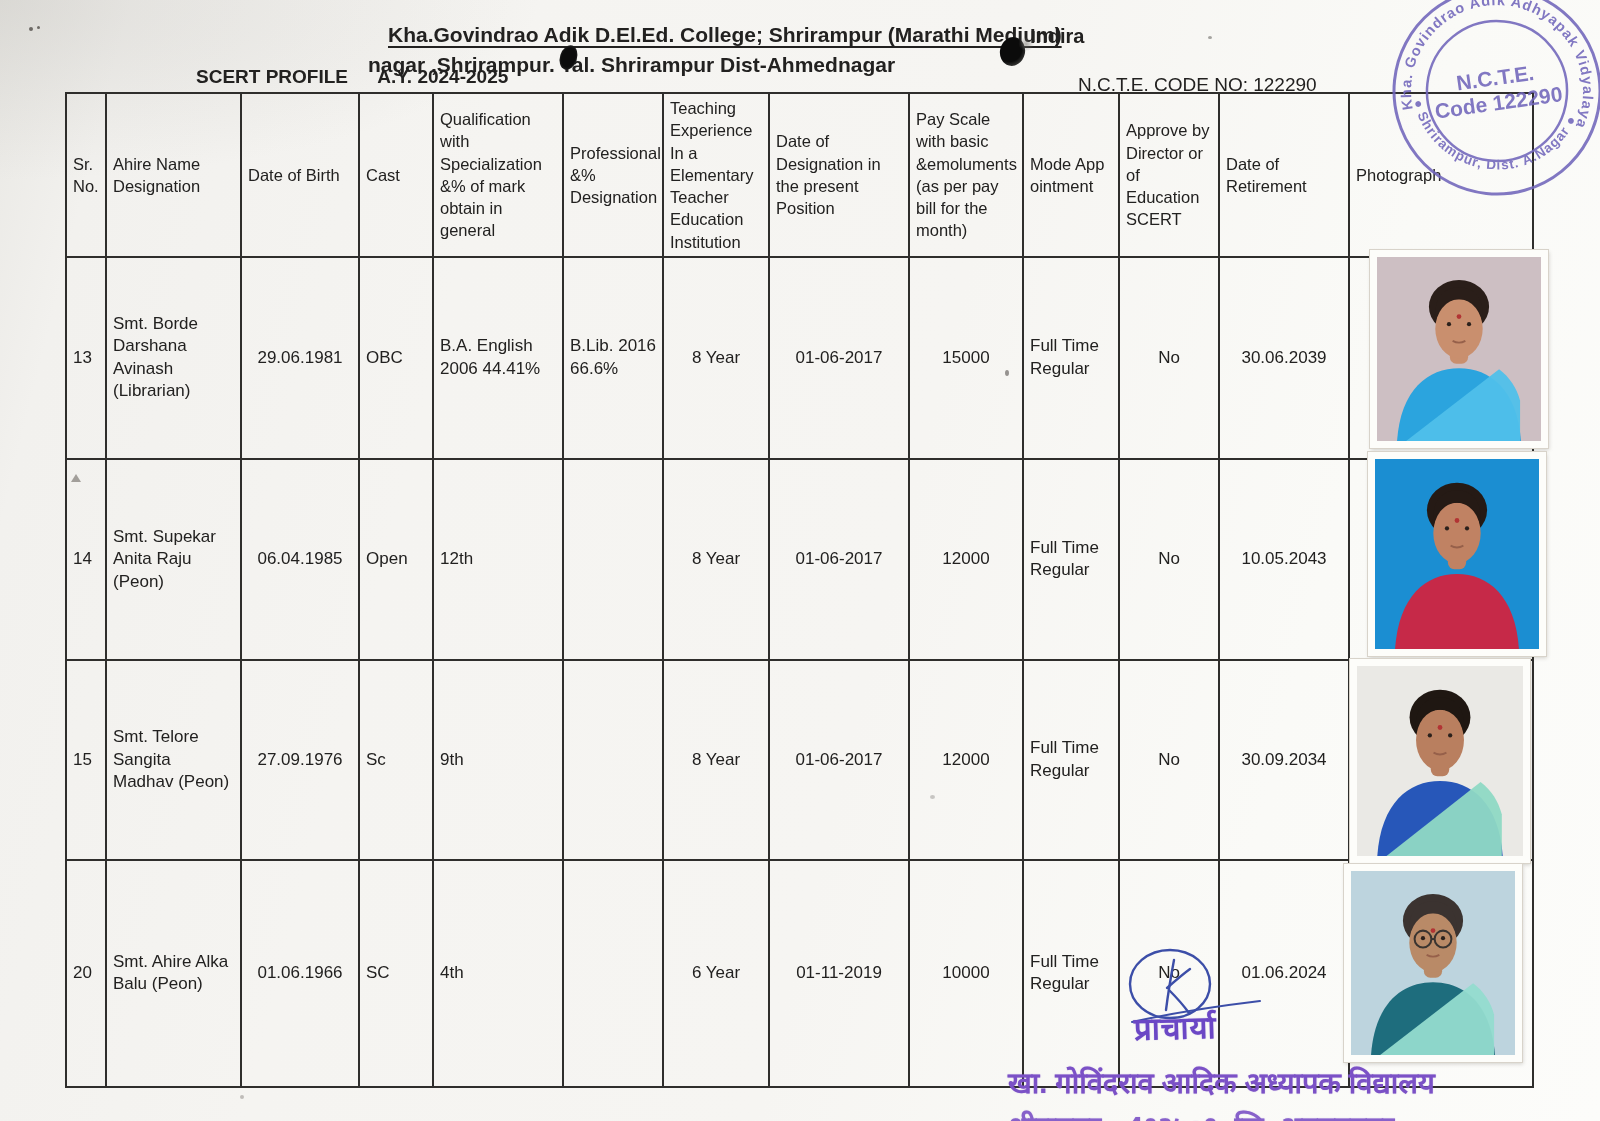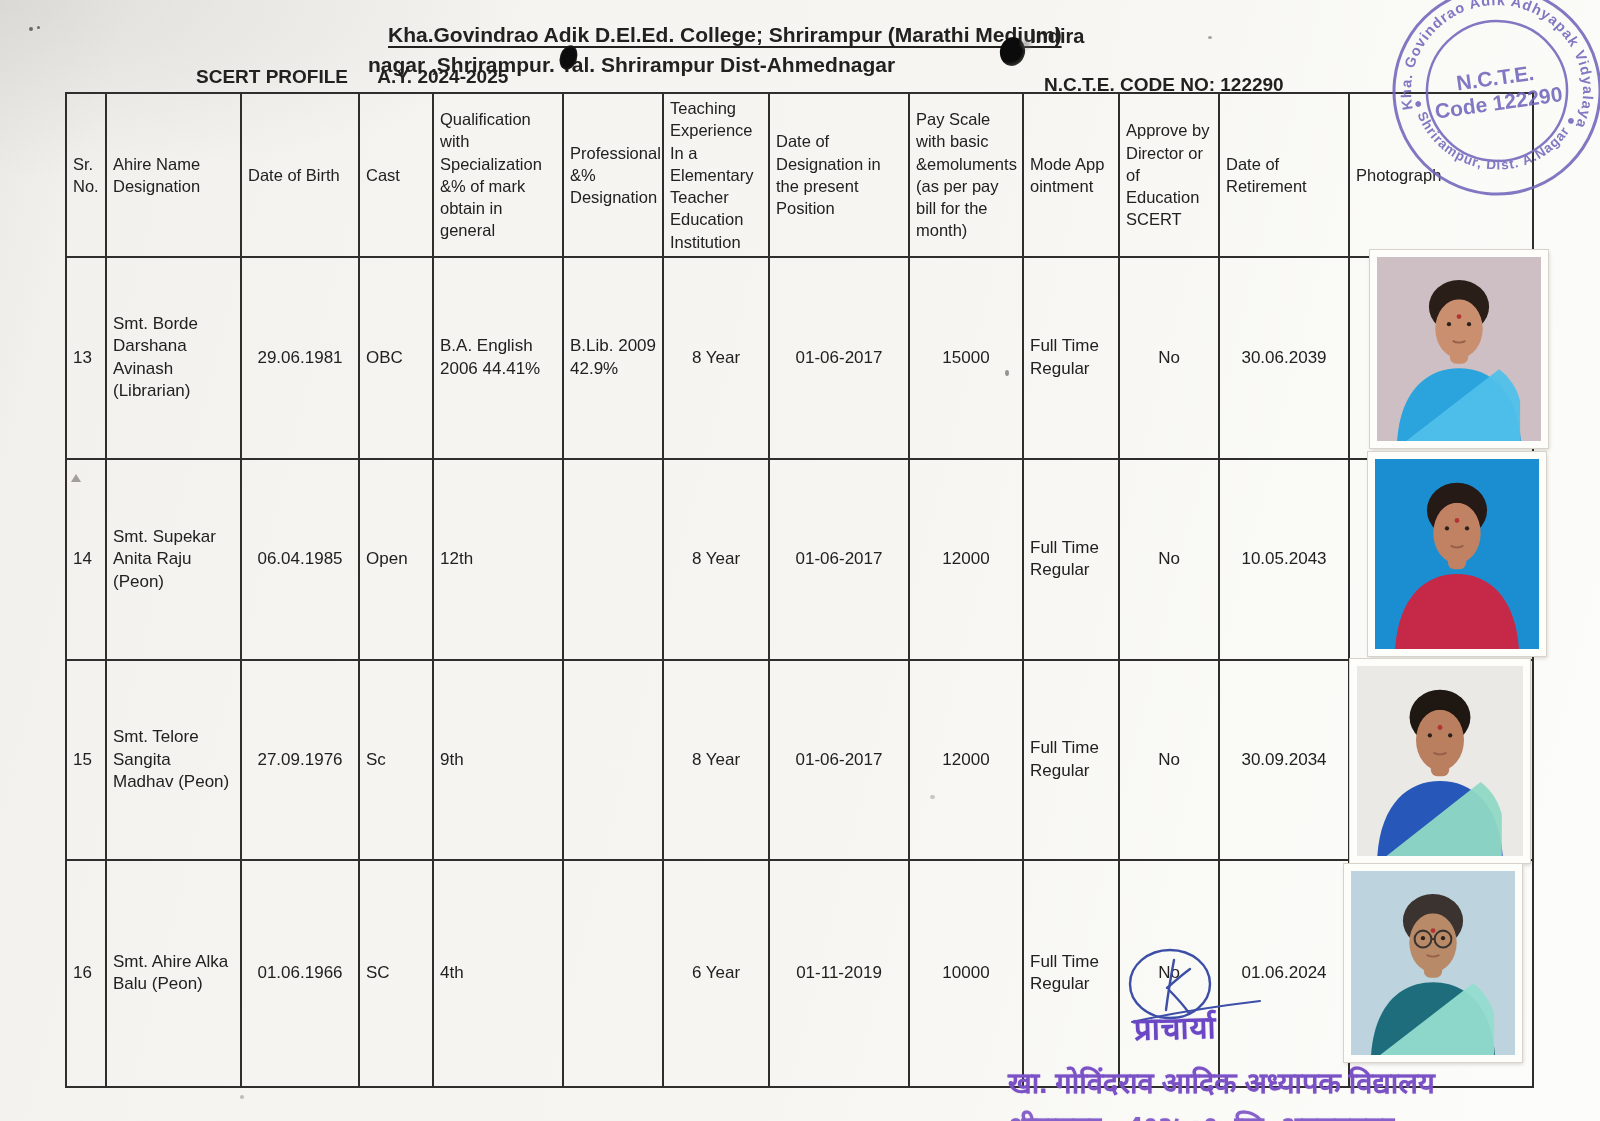--- a/index.html
+++ b/index.html
@@ -15,21 +15,21 @@
     color:#222120;
   }
   
   .title1{position:absolute;left:388px;top:23px;font-size:21px;font-weight:600;
           text-decoration:underline;text-decoration-thickness:1.5px;text-underline-offset:4px;white-space:nowrap;}
   .title1-extra{position:absolute;left:1030px;top:25px;font-size:20px;font-weight:600;white-space:nowrap;}
   .title2{position:absolute;left:368px;top:53px;font-size:21px;font-weight:600;white-space:nowrap;}
   .staffline{position:absolute;left:196px;top:66px;font-size:19px;white-space:nowrap;}
   .staffline .sp{font-weight:700;}
   .staffline .ay{font-weight:600;margin-left:24px;}
-  .ncte-line{position:absolute;left:1044px;top:74px;font-size:19px;font-weight:700;white-space:nowrap;}
+  .ncte-line{position:absolute;left:1078px;top:74px;font-size:19px;font-weight:400;white-space:nowrap;}
   
   table.staff{position:absolute;left:65px;top:92px;width:1467px;border-collapse:collapse;table-layout:fixed;
               font-size:17px;line-height:1.32;}
   table.staff th,table.staff td{border:2px solid #2f2e2c;padding:3px 6px;overflow:hidden;}
   table.staff thead tr{height:145px;}
   table.staff th{font-weight:400;font-size:16.5px;text-align:left;vertical-align:middle;line-height:1.35;}
   tbody tr:nth-child(1){height:202px;}
   tbody tr:nth-child(2){height:201px;}
   tbody tr:nth-child(3){height:200px;}
   tbody tr:nth-child(4){height:227px;}
@@ -108,21 +108,21 @@
         <th>Photograph</th>
       </tr>
     </thead>
     <tbody>
         <tr>
           <td class="col-sr">13</td>
           <td class="col-name">Smt. Borde Darshana Avinash (Librarian)</td>
           <td class="col-dob">29.06.1981</td>
           <td class="col-cast">OBC</td>
           <td class="col-qual">B.A. English 2006  44.41%</td>
-          <td class="col-prof">B.Lib. 2009 42.9%</td>
+          <td class="col-prof">B.Lib. 2016 66.6%</td>
           <td class="col-experience">8 Year</td>
           <td class="col-appointment">01-06-2017</td>
           <td class="col-pay">15000</td>
           <td class="col-mode">Full Time Regular</td>
           <td class="col-approved">No</td>
           <td class="col-retirement">30.06.2039</td>
           <td class="col-photo"></td>
         </tr>
         <tr>
           <td class="col-sr">14</td>
@@ -148,21 +148,21 @@
           <td class="col-prof"></td>
           <td class="col-experience">8 Year</td>
           <td class="col-appointment">01-06-2017</td>
           <td class="col-pay">12000</td>
           <td class="col-mode">Full Time Regular</td>
           <td class="col-approved">No</td>
           <td class="col-retirement">30.09.2034</td>
           <td class="col-photo"></td>
         </tr>
         <tr>
-          <td class="col-sr">16</td>
+          <td class="col-sr">20</td>
           <td class="col-name">Smt. Ahire Alka Balu (Peon)</td>
           <td class="col-dob">01.06.1966</td>
           <td class="col-cast">SC</td>
           <td class="col-qual">4th</td>
           <td class="col-prof"></td>
           <td class="col-experience">6 Year</td>
           <td class="col-appointment">01-11-2019</td>
           <td class="col-pay">10000</td>
           <td class="col-mode">Full Time Regular</td>
           <td class="col-approved">No</td>

